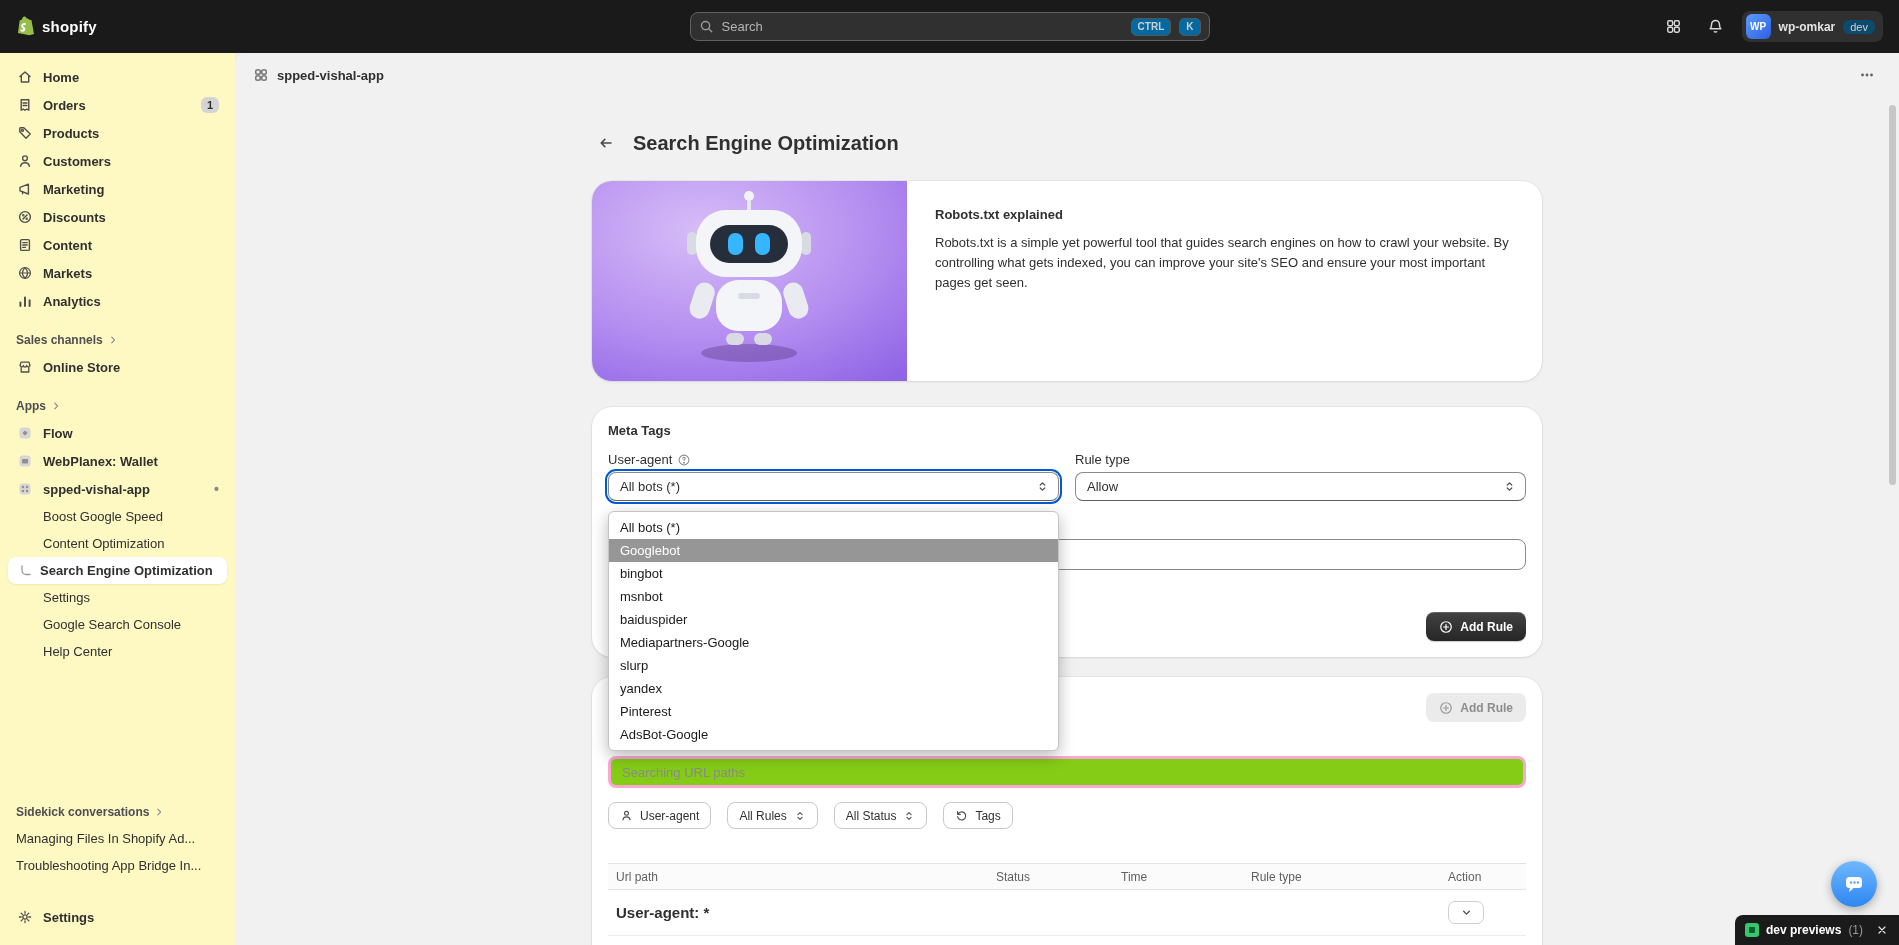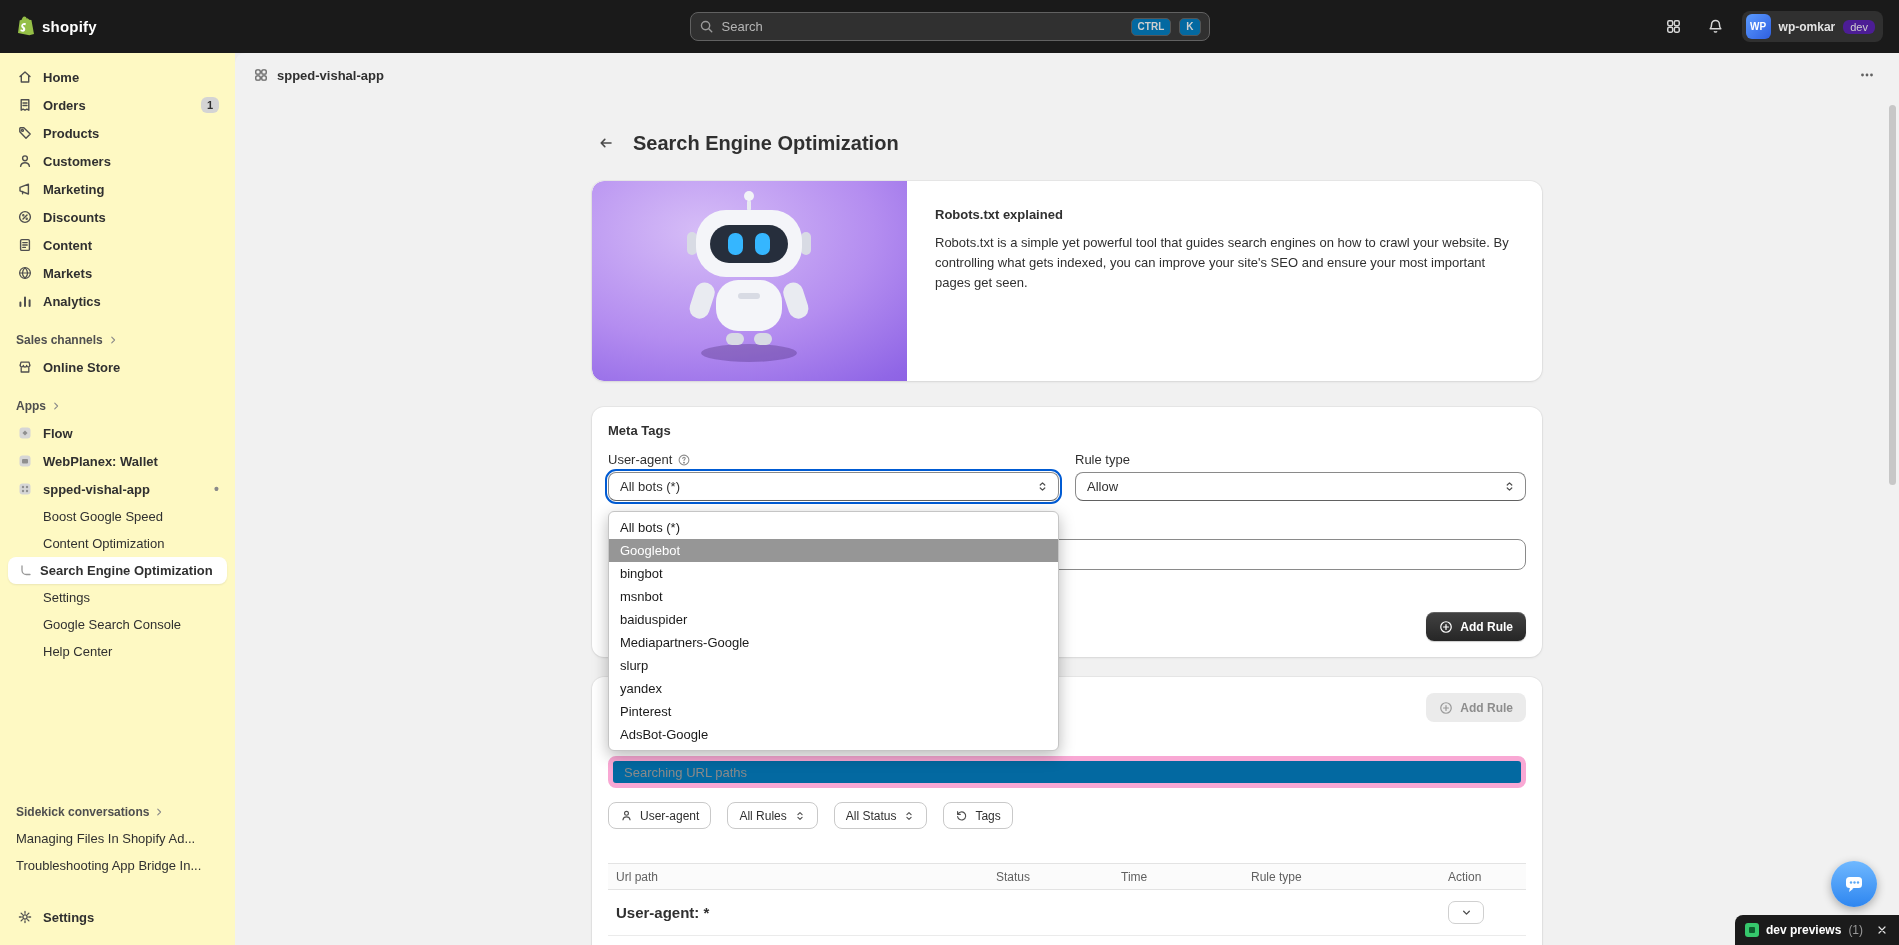--- a/index.html
+++ b/index.html
@@ -23,21 +23,21 @@
   .kbd { background:#0369a1; border:1px solid #555; color:#cfcfcf; font-size:10px; font-weight:600;
     border-radius:5px; padding:1px 6px; line-height:14px; }
   .topbar-right { margin-left:auto; display:flex; align-items:center; gap:10px;justify-content:center; }
   .tb-iconbtn { width:32px; height:32px; border:none; background:transparent; border-radius:8px;
     display:flex; align-items:center; justify-content:center; cursor:pointer; }
   .user-chip { display:flex; align-items:center; gap:8px; background:#303030; border-radius:8px;
     padding:3px 8px 3px 4px; cursor:pointer; }
   .avatar { width:25px; height:25px; border-radius:6px; background:linear-gradient(135deg,#5b9bff,#2f5fe0);
     color:#fff; font-size:10px; font-weight:700; display:flex; align-items:center; justify-content:center; }
   .username { color:#e3e3e3; font-size:12px; font-weight:700; }
-  .env-badge { background:#4c1d95; color:#cfcfcf; font-size:11px; border-radius:6px; padding:1px 7px; }
+  .env-badge { background:#0c4a6e; color:#cfcfcf; font-size:11px; border-radius:6px; padding:1px 7px; }
 
   
   .sidebar { position:absolute; top:53px; left:0; bottom:0; width:235px; background:#fef9c3;
     padding:10px 8px 0 8px; display:flex; flex-direction:column; z-index:10; }
   .nav-item { display:flex; align-items:center; gap:9px; height:28px; padding:0 8px; border-radius:8px;
     font-weight:600; color:#303030; cursor:pointer; }
   .nav-icon { width:18px; display:flex; justify-content:center; flex:none; }
   .nav-badge { margin-left:auto; background:#d4d4d4; color:#303030; border-radius:6px;
     font-size:11px; font-weight:600; padding:0 6px; line-height:16px; }
   .right-dot { margin-left:auto; color:#8a8a8a; font-size:14px; line-height:1; }
@@ -59,21 +59,21 @@
   .app-title { font-size:13px; font-weight:700; margin-left:8px; }
   .more-btn { margin-left:auto; width:28px; height:28px; border:none; background:transparent;
     border-radius:8px; display:flex; align-items:center; justify-content:center; cursor:pointer; }
 
   .content { position:relative; width:950px; margin:18px auto 0 auto; }
   .page-head { display:flex; align-items:center; gap:13px; padding:14px 0 24px 0; }
   .back-btn { width:28px; height:28px; border:none; background:transparent; border-radius:8px;
     display:flex; align-items:center; justify-content:center; cursor:pointer; }
   h1.page-title { font-size:20px; font-weight:700; margin:0; color:#303030; }
 
-  .card { background:#fff; border-radius:12px;
+  .card { background:#fff; border-radius:20px;
     box-shadow:0 0 0 1px rgba(0,0,0,.04), 0 1px 3px rgba(0,0,0,.08); }
 
   .robots-card { display:flex; height:200px; overflow:hidden; margin-bottom:26px; }
   .robot-art { width:315px; flex:none; border-radius:12px 0 0 12px;
     background:radial-gradient(130% 130% at 35% 25%, #d6bdf7 0%, #b48df0 42%, #9066e6 72%, #7e4ed6 100%);
     display:flex; align-items:center; justify-content:center; }
   .robots-text { padding:26px 28px; }
   .card-h { font-size:13px; font-weight:700; margin:0 0 11px 0; }
   .robots-body { font-size:13px; line-height:1.55; margin:0; max-width:600px; color:#303030; }
 
@@ -98,22 +98,22 @@
     padding:4px 0; z-index:40; }
   .option { height:23px; display:flex; align-items:center; padding:0 11px; font-size:13px;
     color:#1a1a1a; cursor:pointer; }
   .option.highlighted { background:#969696; color:#fff; }
 
   .rules-card { margin-top:20px; padding:16px 16px 70px 16px; }
   .rules-head { display:flex; justify-content:flex-end; }
   .btn-disabled { display:flex; align-items:center; gap:7px; height:29px; padding:0 13px; border:none;
     border-radius:8px; background:#ebebeb; color:#8d8d8d; font-size:12px; font-weight:700;
     font-family:inherit; }
-  .search-field { margin-top:34px; width:100%; height:32px; border:5px solid #f9a8d4; border-radius:8px;
-    padding:0 11px; font-size:13px; font-family:inherit; background:#0369a1; }
+  .search-field { margin-top:34px; width:100%; height:32px; border:3px solid #f9a8d4; border-radius:8px;
+    padding:0 11px; font-size:13px; font-family:inherit; background:#84cc16; }
   .search-field::placeholder { color:#8a8a8a; }
   .filter-row { display:flex; align-items:center; gap:16px; margin-top:14px; }
   .chip { display:flex; align-items:center; gap:7px; height:27px; padding:0 11px; background:#fff;
     border:1px solid #c9c9c9; border-radius:8px; font-size:12px; color:#303030; font-family:inherit;
     cursor:pointer; }
 
   .table { margin-top:34px; }
   .thead { display:flex; align-items:center; height:27px; padding:0 8px; color:#616161; font-size:12px;
     border-top:1px solid #e3e3e3; border-bottom:1px solid #e3e3e3; background:#fbfbfb; }
   .trow { display:flex; align-items:center; height:46px; padding:0 8px; border-bottom:1px solid #ebebeb; }

